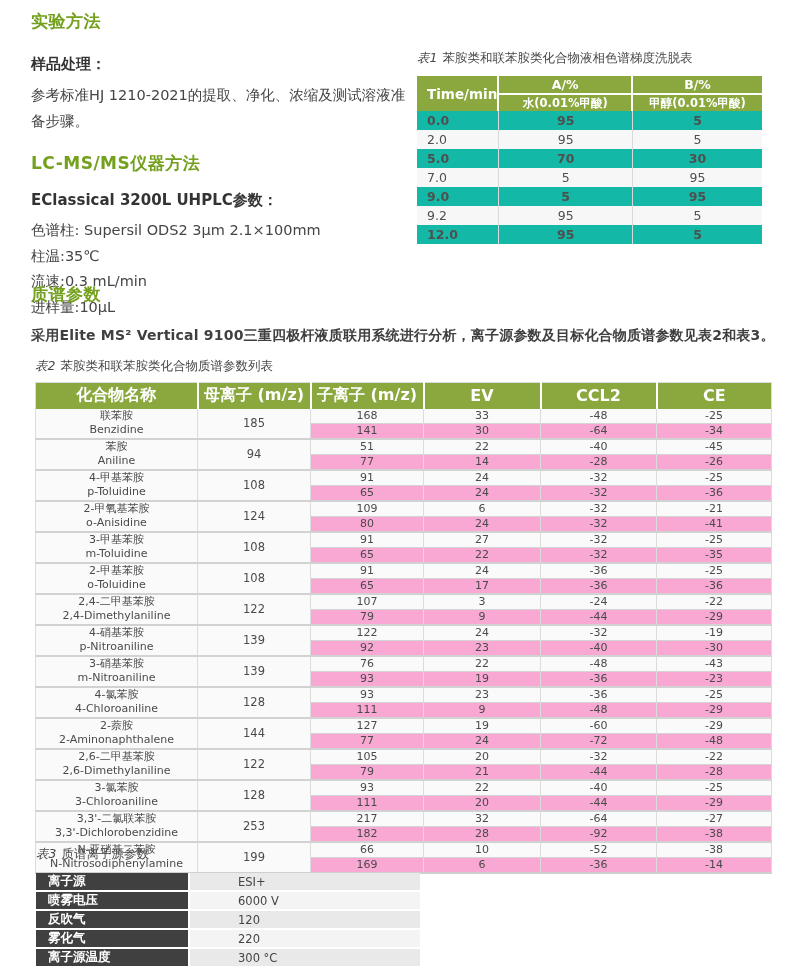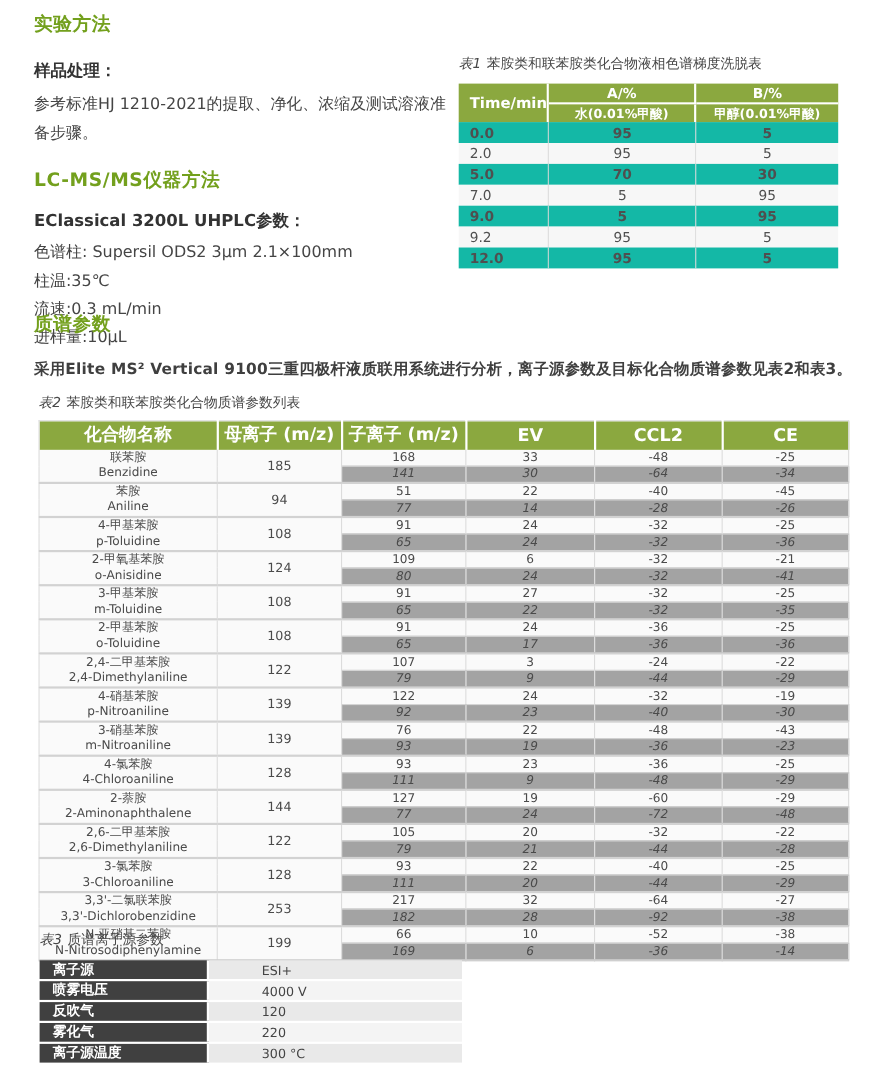--- a/index.html
+++ b/index.html
@@ -64,21 +64,21 @@
     height: 14.5px; font-size: 11px; line-height: 13px; text-align: center;
     color: #4a4a4a; border-right: 1px solid #dcdcdc; padding: 0;
   }
   table.t2 td:last-child { border-right: none; }
   table.t2 tr.block-start td { border-top: 2px solid #d2d2d2; }
   table.t2 tr.first-block td { border-top: none; }
   table.t2 tr.sub2 td { border-top: 1px solid #d4d4d4; }
   table.t2 td.namecell { background: #fafafa; }
   table.t2 td.parentcell { background: #fafafa; font-size: 11.5px; }
   table.t2 td.z0 { background: #fafafa; }
-  table.t2 td.z1 { background: #a3a3a3; font-style: italic; }
+  table.t2 td.z1 { background: #f9a8d4; }
   .cmp-cn, .cmp-en { display: block; line-height: 14.5px; }
 
   
   .table3-wrap { position: absolute; left: 36px; top: 846px; width: 384px; }
   .table3-wrap .caption { margin-bottom: 8px; }
   table.t3 { width: 384px; border-collapse: separate; border-spacing: 0 2px; }
   table.t3 th {
     background: #404040; color: #ffffff; font-size: 12.5px; font-weight: bold;
     text-align: left; padding-left: 12px; height: 17px; width: 154px;
     border-right: 2px solid #ffffff;
@@ -462,21 +462,21 @@
       <span class="cap-num">表3</span><span>质谱离子源参数</span>
     </div>
     <table class="t3">
       <tbody id="t3-body">
           <tr class="shade">
             <th>离子源</th>
             <td>ESI+</td>
           </tr>
           <tr class="light">
             <th>喷雾电压</th>
-            <td>4000 V</td>
+            <td>6000 V</td>
           </tr>
           <tr class="shade">
             <th>反吹气</th>
             <td>120</td>
           </tr>
           <tr class="light">
             <th>雾化气</th>
             <td>220</td>
           </tr>
           <tr class="shade">

